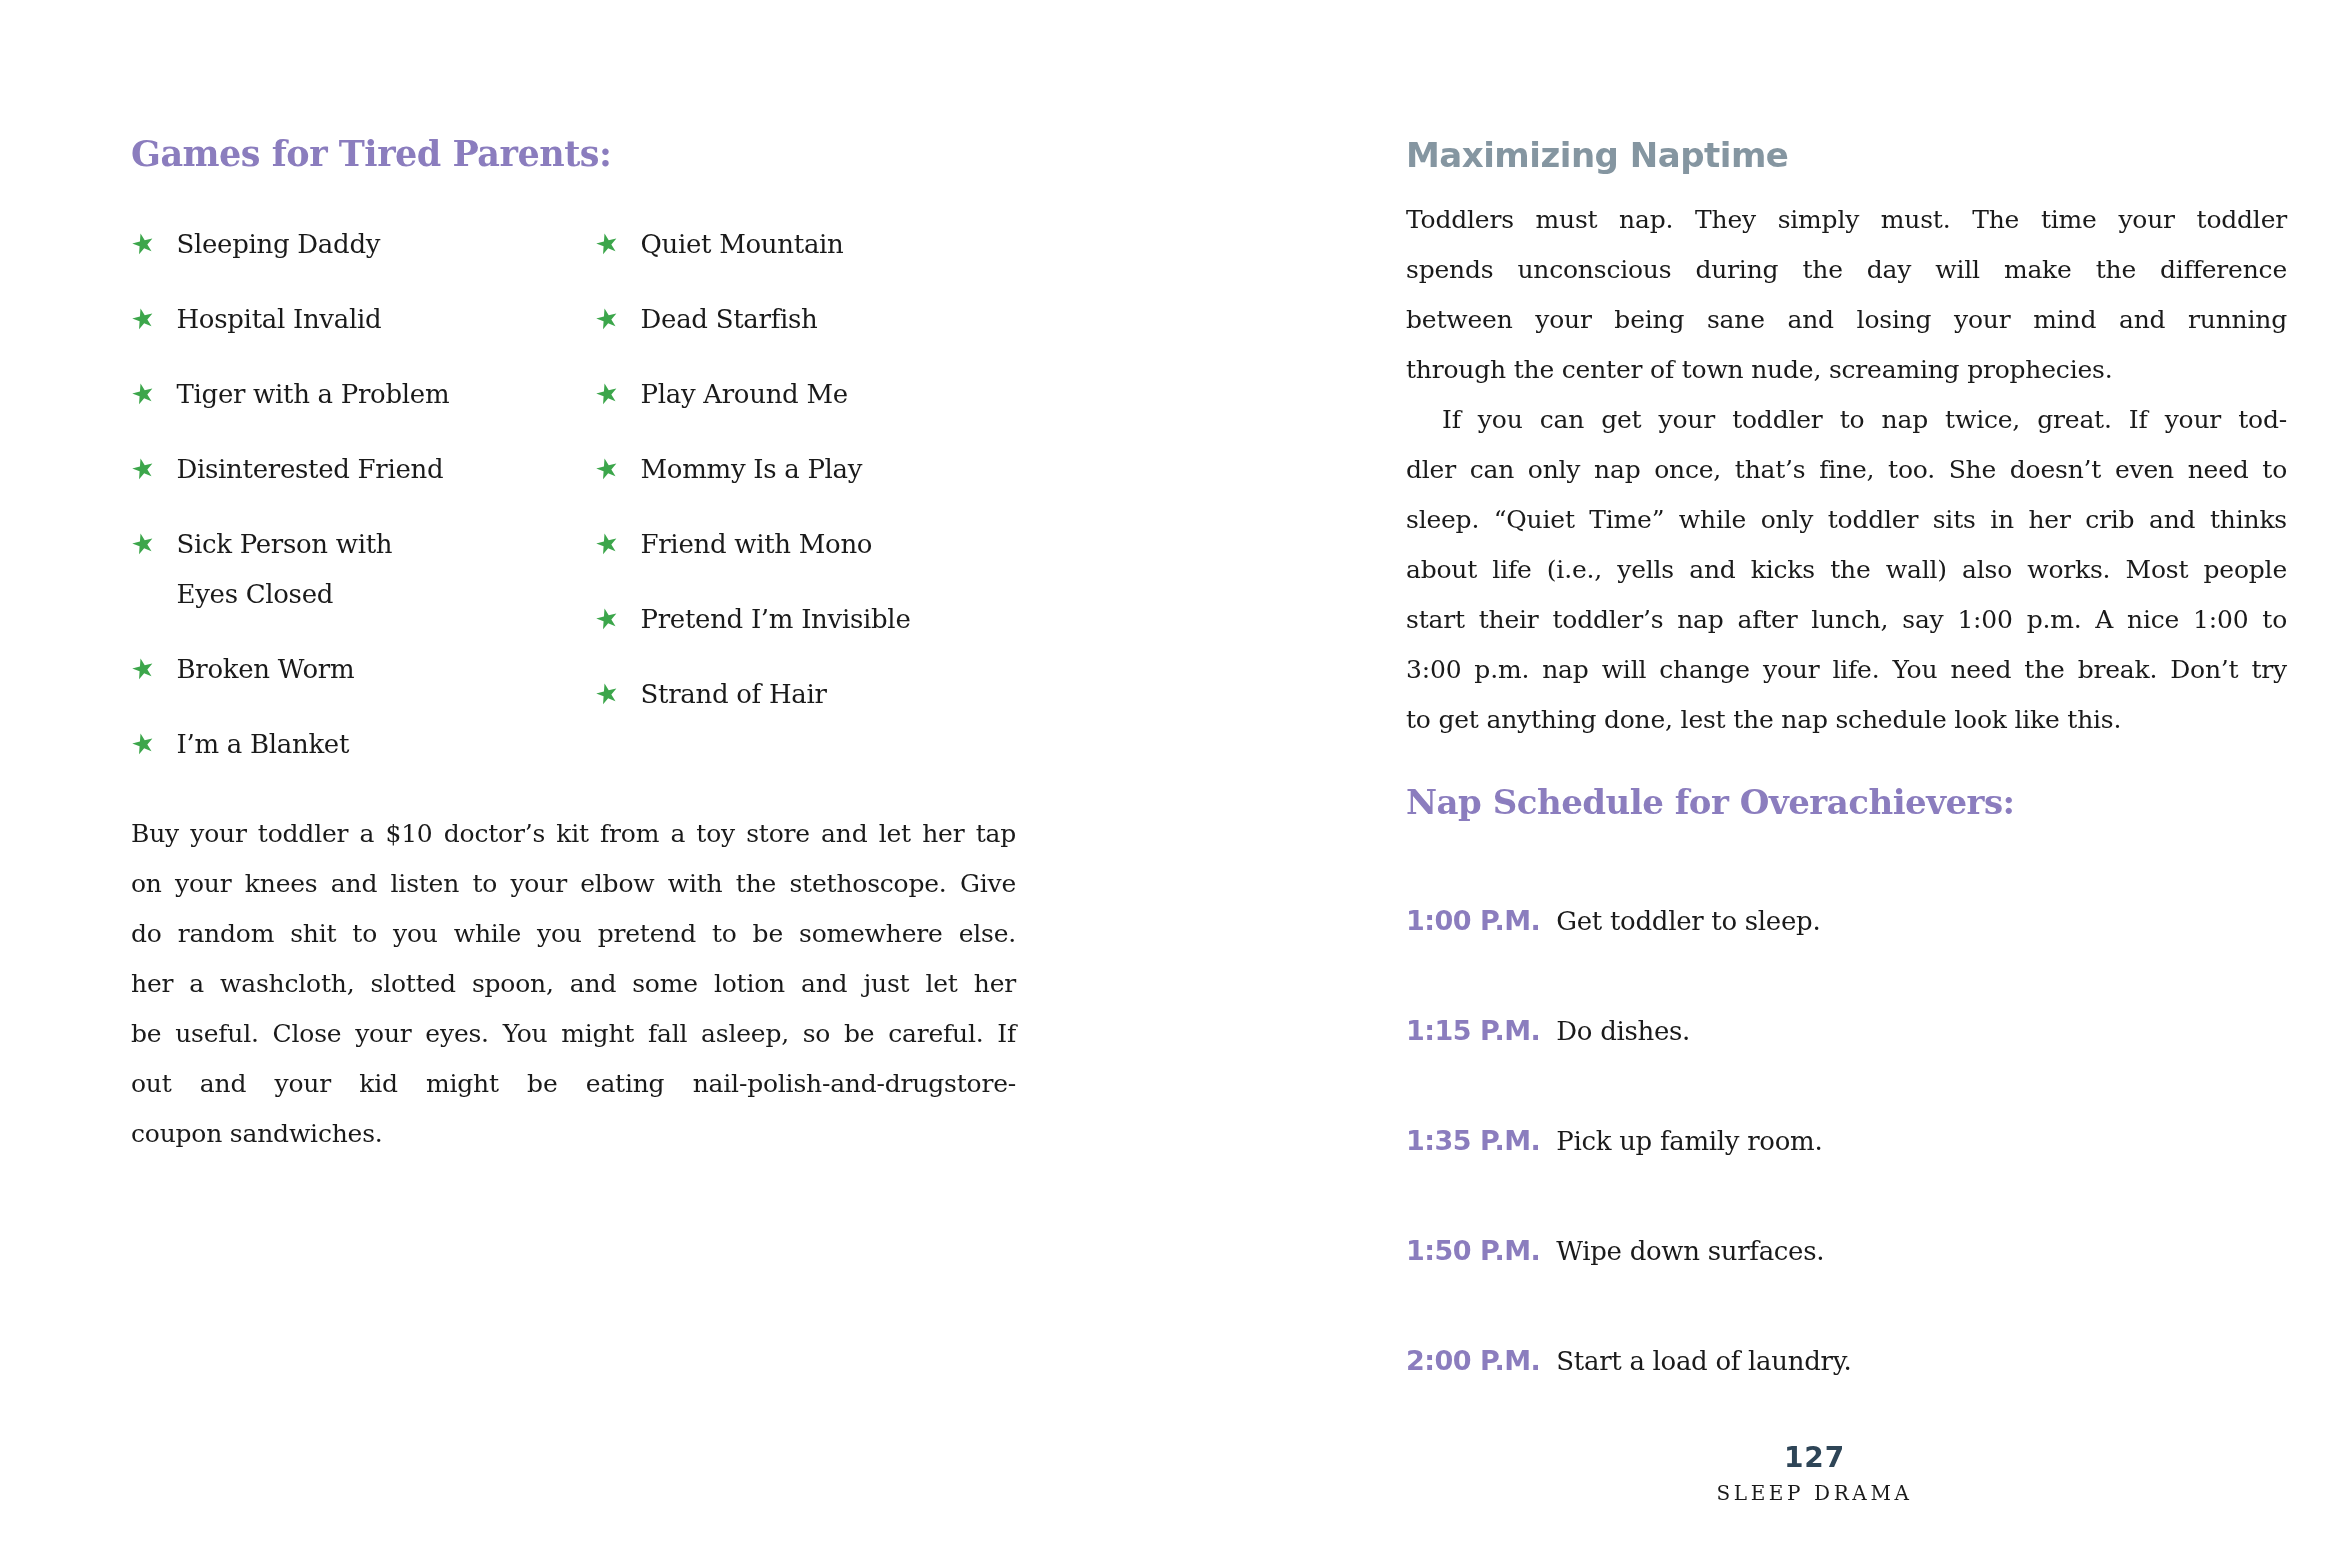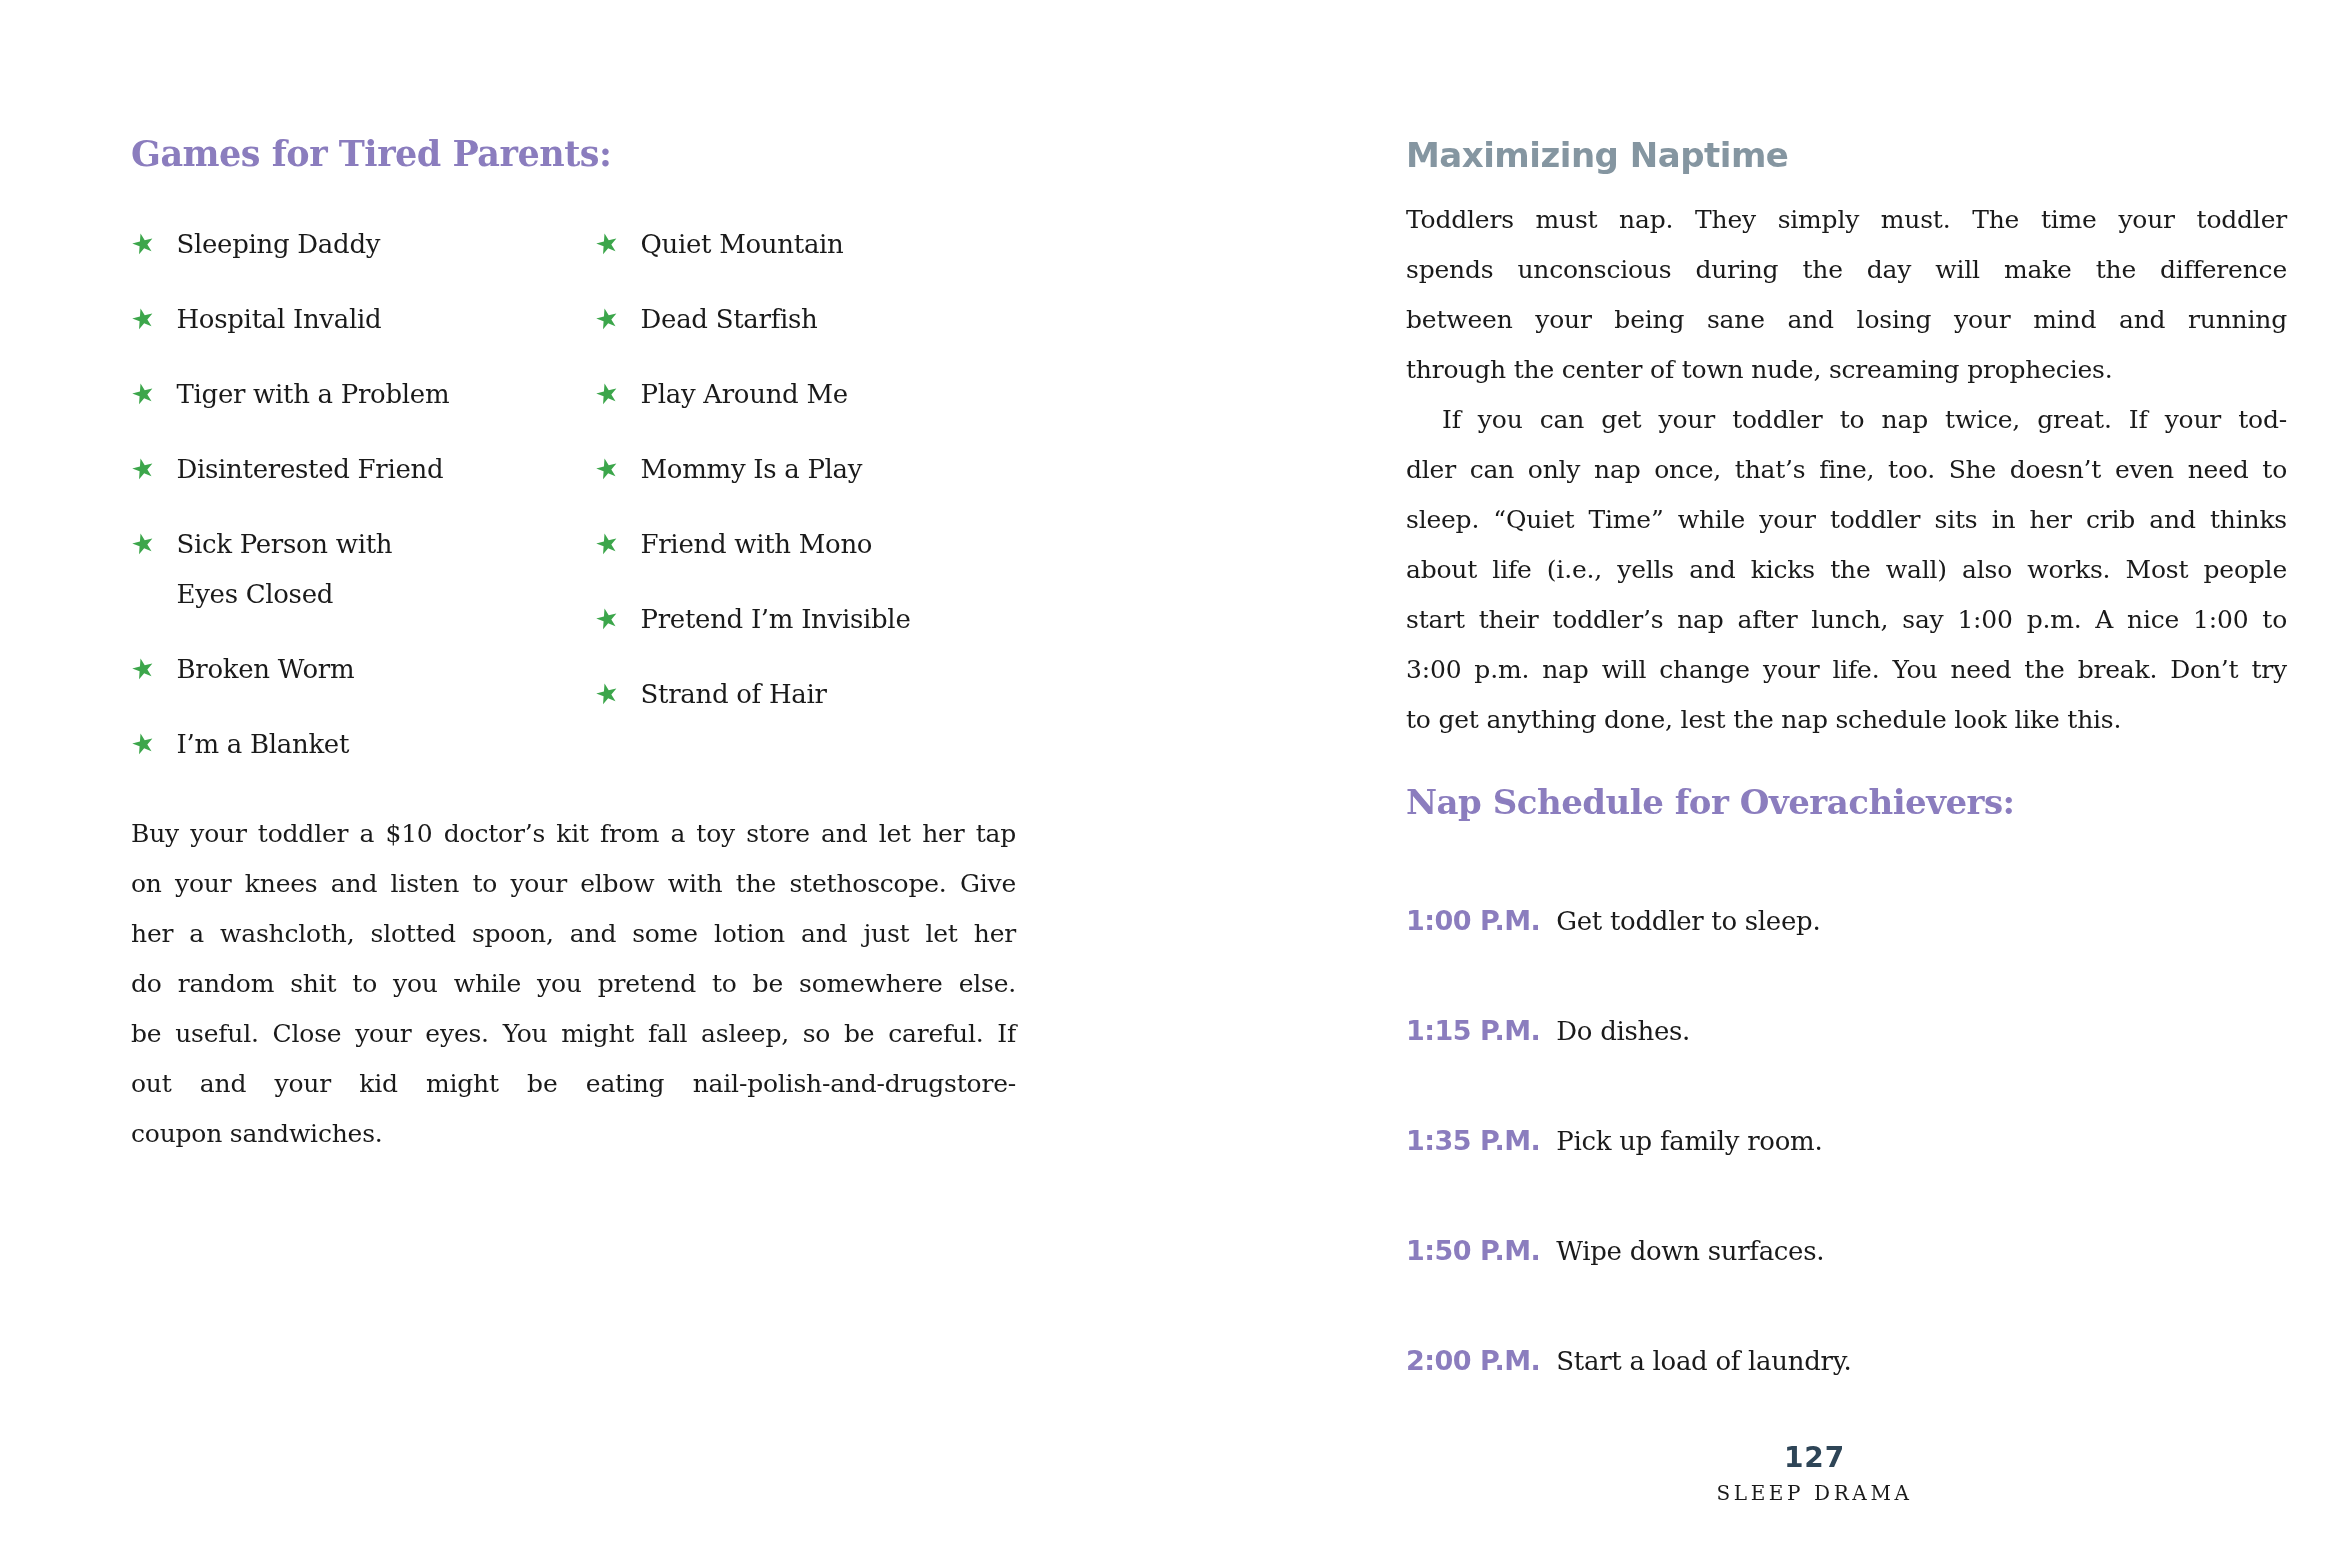--- a/index.html
+++ b/index.html
@@ -145,43 +145,43 @@
         <li class="game-item">
           <span class="star">★</span>
           <span class="game-text">Strand of Hair</span>
         </li>
       </ul>
   </div>
 
   <div class="paragraph-block" id="left-paragraph">
       <div class="line">Buy your toddler a $10 doctor’s kit from a toy store and let her tap</div>
       <div class="line">on your knees and listen to your elbow with the stethoscope. Give</div>
+      <div class="line">do random shit to you while you pretend to be somewhere else.</div>
       <div class="line">her a washcloth, slotted spoon, and some lotion and just let her</div>
-      <div class="line">do random shit to you while you pretend to be somewhere else.</div>
       <div class="line">be useful. Close your eyes. You might fall asleep, so be careful. If</div>
       <div class="line">out and your kid might be eating nail-polish-and-drugstore-</div>
       <div class="line last">coupon sandwiches.</div>
     </div>
 
 </section>
 
 <section class="page page-right">
   <h2 class="sans-heading">Maximizing Naptime</h2>
 
   <div class="paragraph-block" id="right-paragraphs">
     <div id="right-para-1">
         <div class="line">Toddlers must nap. They simply must. The time your toddler</div>
         <div class="line">spends unconscious during the day will make the difference</div>
         <div class="line">between your being sane and losing your mind and running</div>
         <div class="line last">through the center of town nude, screaming prophecies.</div>
       </div>
     <div id="right-para-2">
         <div class="line indent">If you can get your toddler to nap twice, great. If your tod-</div>
         <div class="line">dler can only nap once, that’s fine, too. She doesn’t even need to</div>
-        <div class="line">sleep. “Quiet Time” while your toddler sits in her crib and thinks</div>
+        <div class="line">sleep. “Quiet Time” while only toddler sits in her crib and thinks</div>
         <div class="line">about life (i.e., yells and kicks the wall) also works. Most people</div>
         <div class="line">start their toddler’s nap after lunch, say 1:00 p.m. A nice 1:00 to</div>
         <div class="line">3:00 p.m. nap will change your life. You need the break. Don’t try</div>
         <div class="line last">to get anything done, lest the nap schedule look like this.</div>
       </div>
   </div>
 
   <h3 class="serif-heading schedule-heading">Nap Schedule for Overachievers:</h3>
 
   <div class="schedule" id="schedule">

